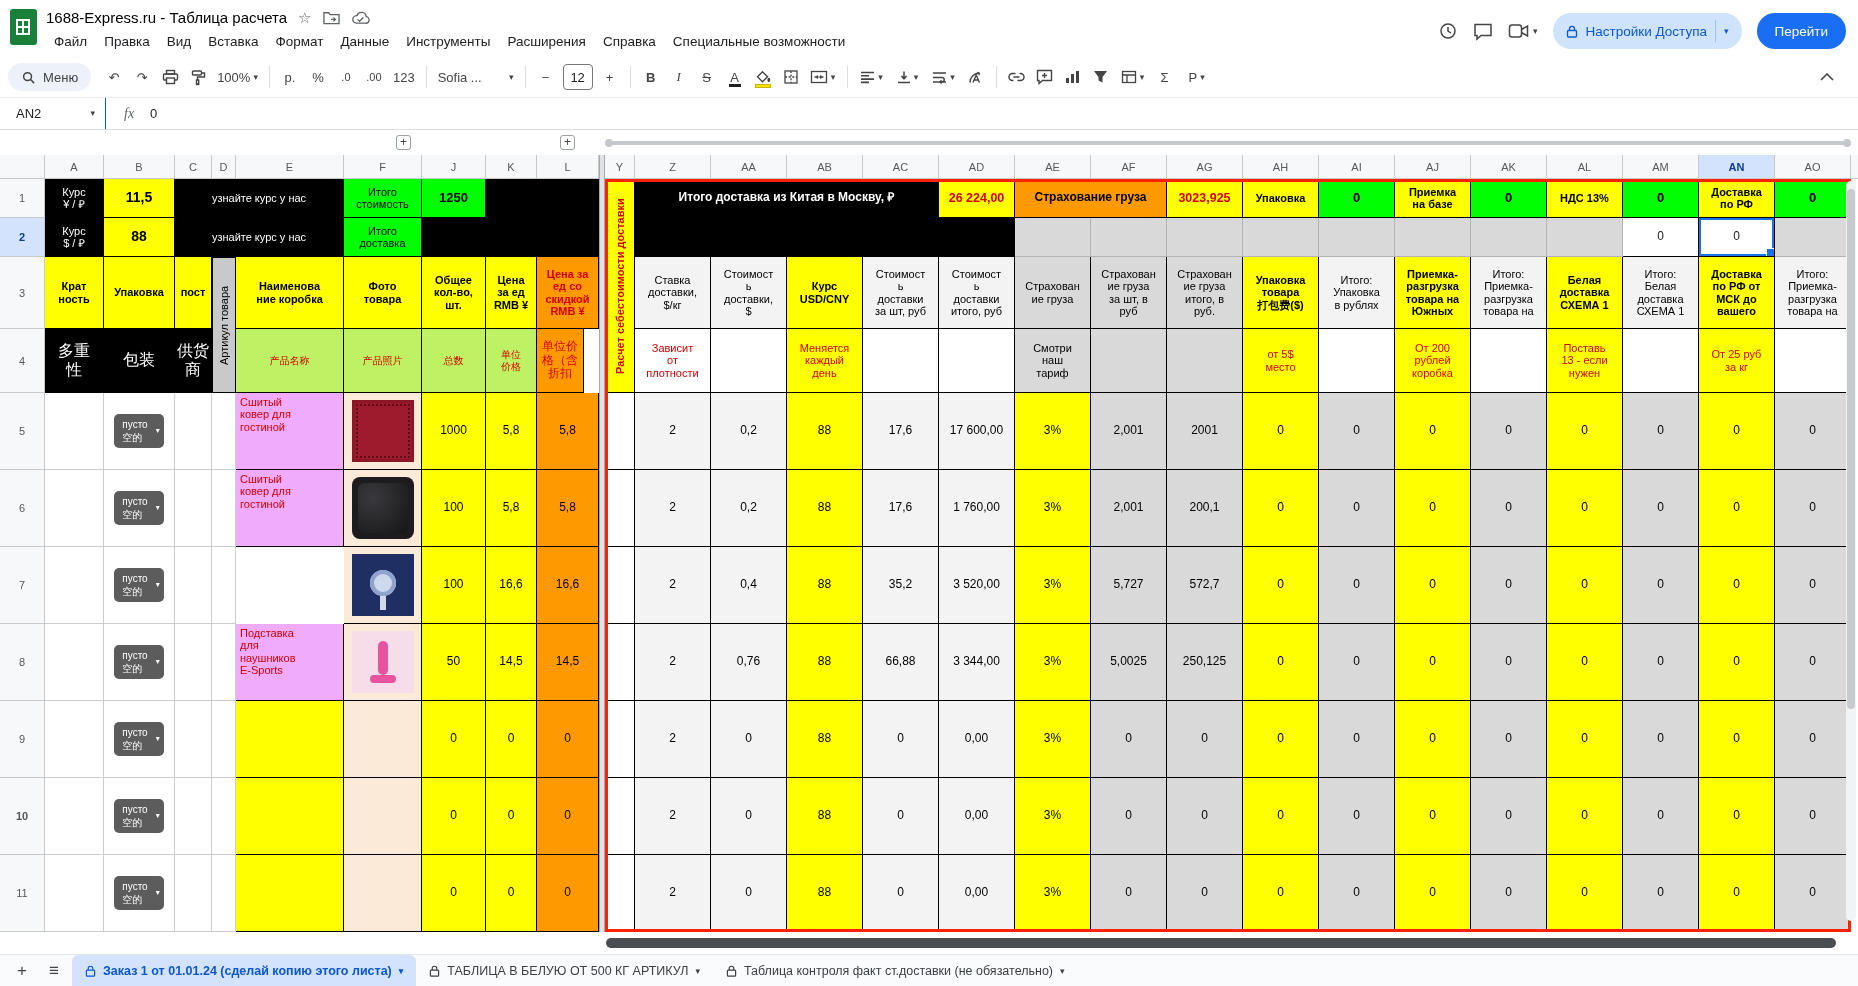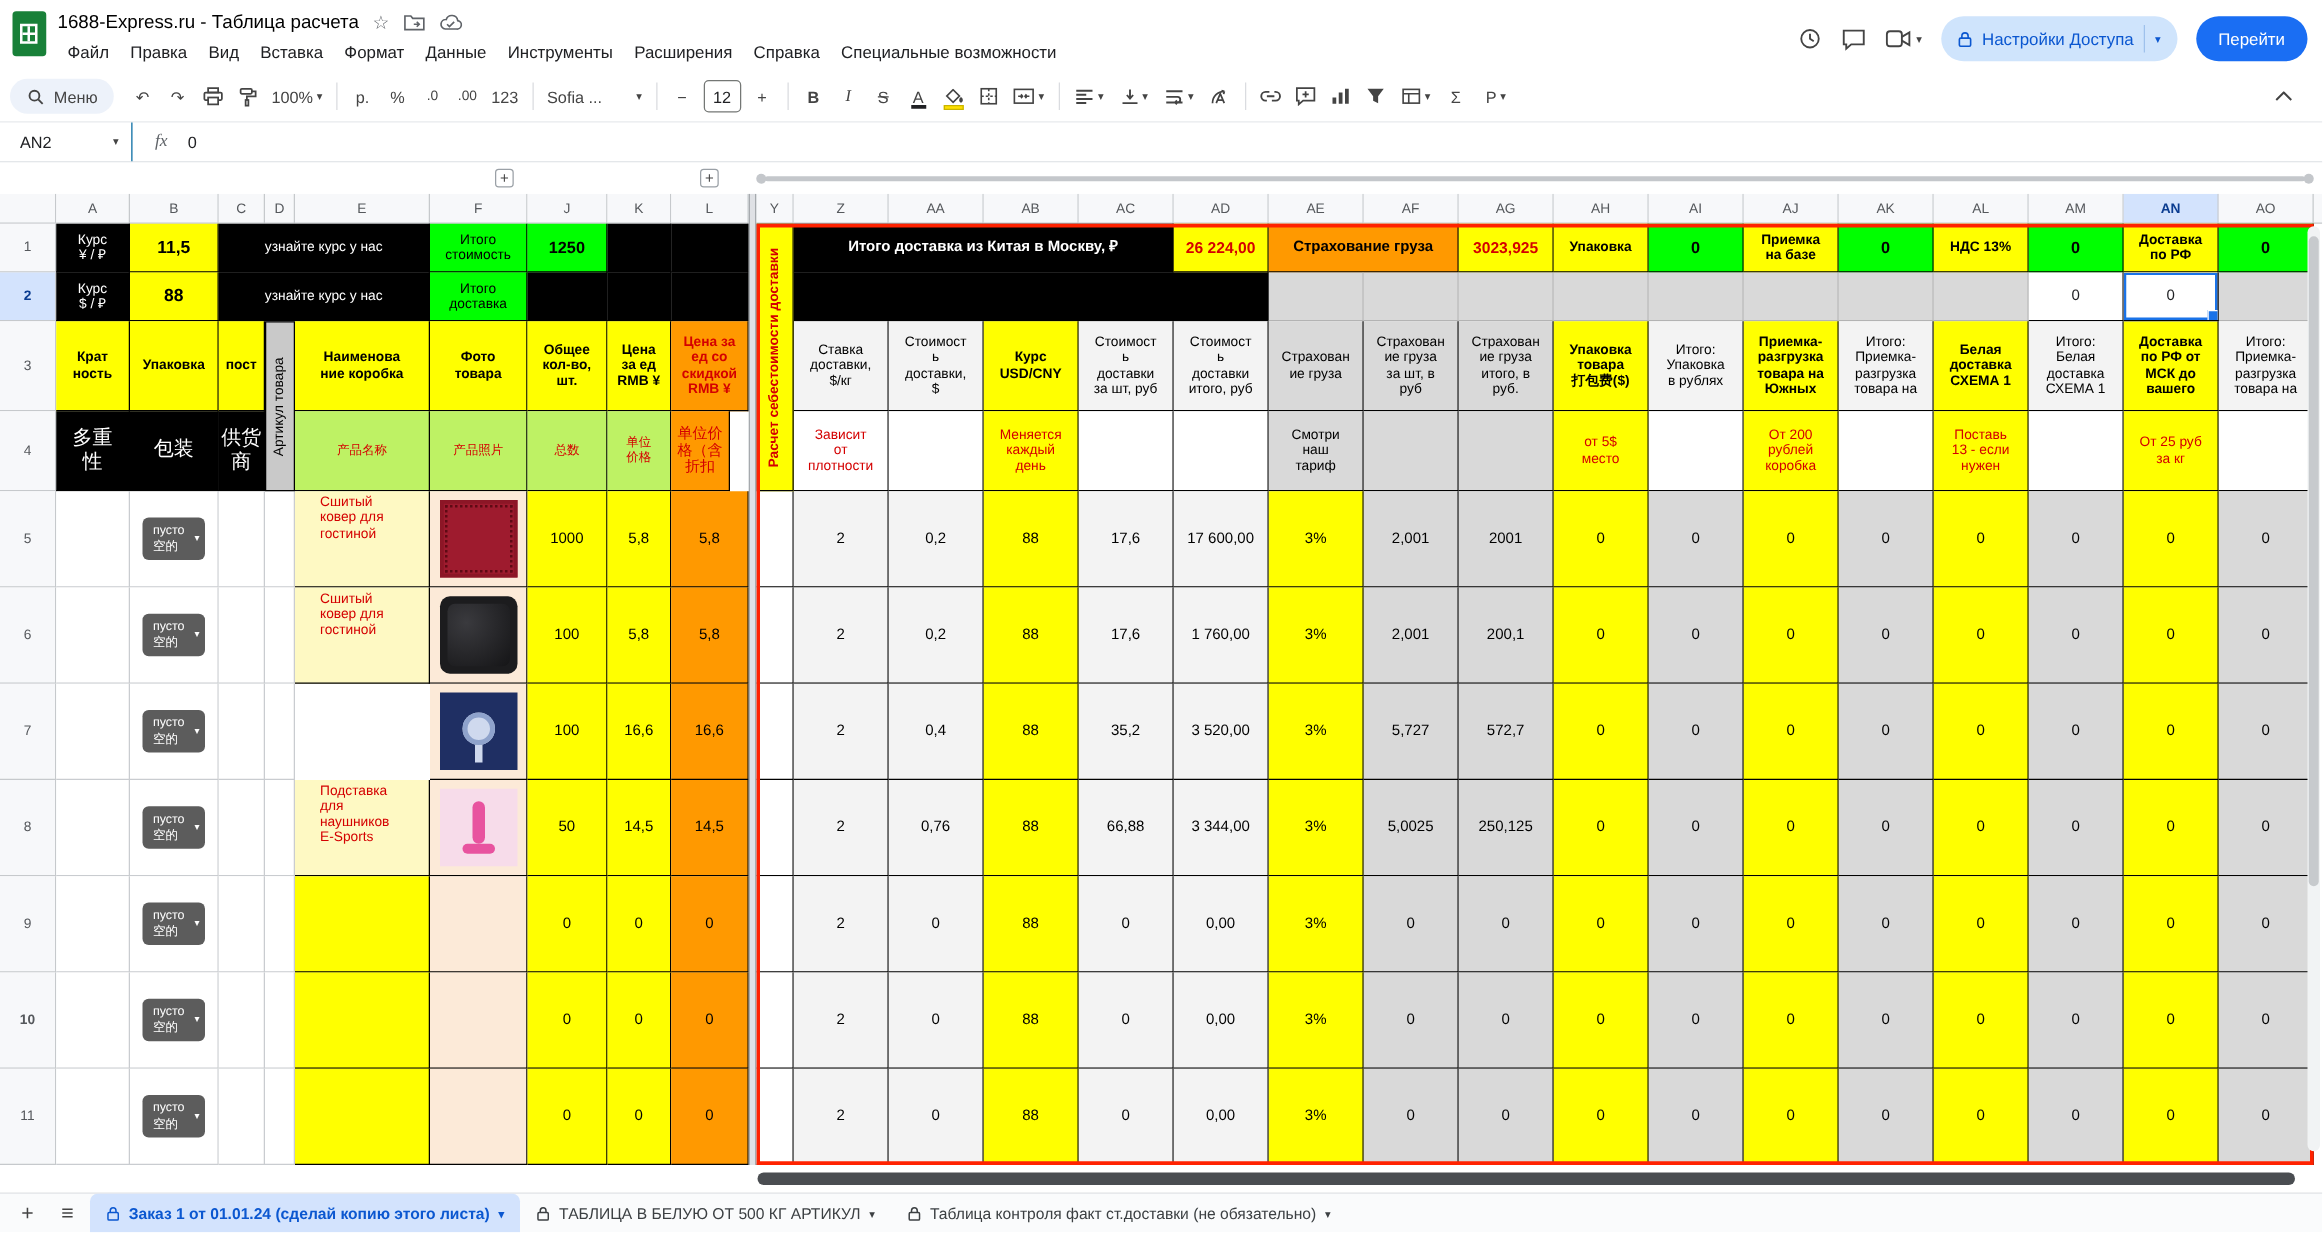--- a/index.html
+++ b/index.html
@@ -80,21 +80,21 @@
   .c-blkb{background:#000;color:#fff;font-size:12px;font-weight:700}
   .c-blkcn{background:#000;color:#fff;font-size:16px}
   .c-grn{background:#00ff00;color:#000;font-size:11px}
   .c-grnb{background:#00ff00;color:#000;font-size:13px;font-weight:700}
   .c-yel{background:#ffff00;color:#000}
   .c-yelb{background:#ffff00;color:#000;font-size:11px;font-weight:700}
   .c-yelnum{background:#ffff00;color:#000;font-size:14px;font-weight:700}
   .c-yelcn{background:#bef264;color:#d40000;font-size:10px}
   .c-yelred{background:#ffff00;color:#d40000;font-size:11px}
   .c-yelredb{background:#ffff00;color:#d40000;font-size:12.5px;font-weight:700}
-  .c-yelname{background:#fef9c3;color:#d40000;font-size:11px;justify-content:flex-start;align-items:flex-start;text-align:left;padding:3px 20px}
+  .c-yelname{background:#f0abfc;color:#d40000;font-size:11px;justify-content:flex-start;align-items:flex-start;text-align:left;padding:3px 4px}
   .c-org{background:#ff9900;color:#000}
   .c-orgb{background:#ff9900;color:#000;font-size:12px;font-weight:700}
   .c-orgcn{background:#ff9900;color:#d40000;font-size:12px}
   .c-orgred{background:#ff9900;color:#d40000;font-size:11px;font-weight:700}
   .c-gry{background:#d9d9d9;color:#000}
   .c-gry2{background:#d9d9d9;border-color:#b3b3b3}
   .c-gryh{background:#d9d9d9;color:#000;font-size:11px}
   .c-lt{background:#f3f3f3;color:#000}
   .c-lth{background:#f3f3f3;color:#000;font-size:11px}
   .c-wht{background:#fff}

